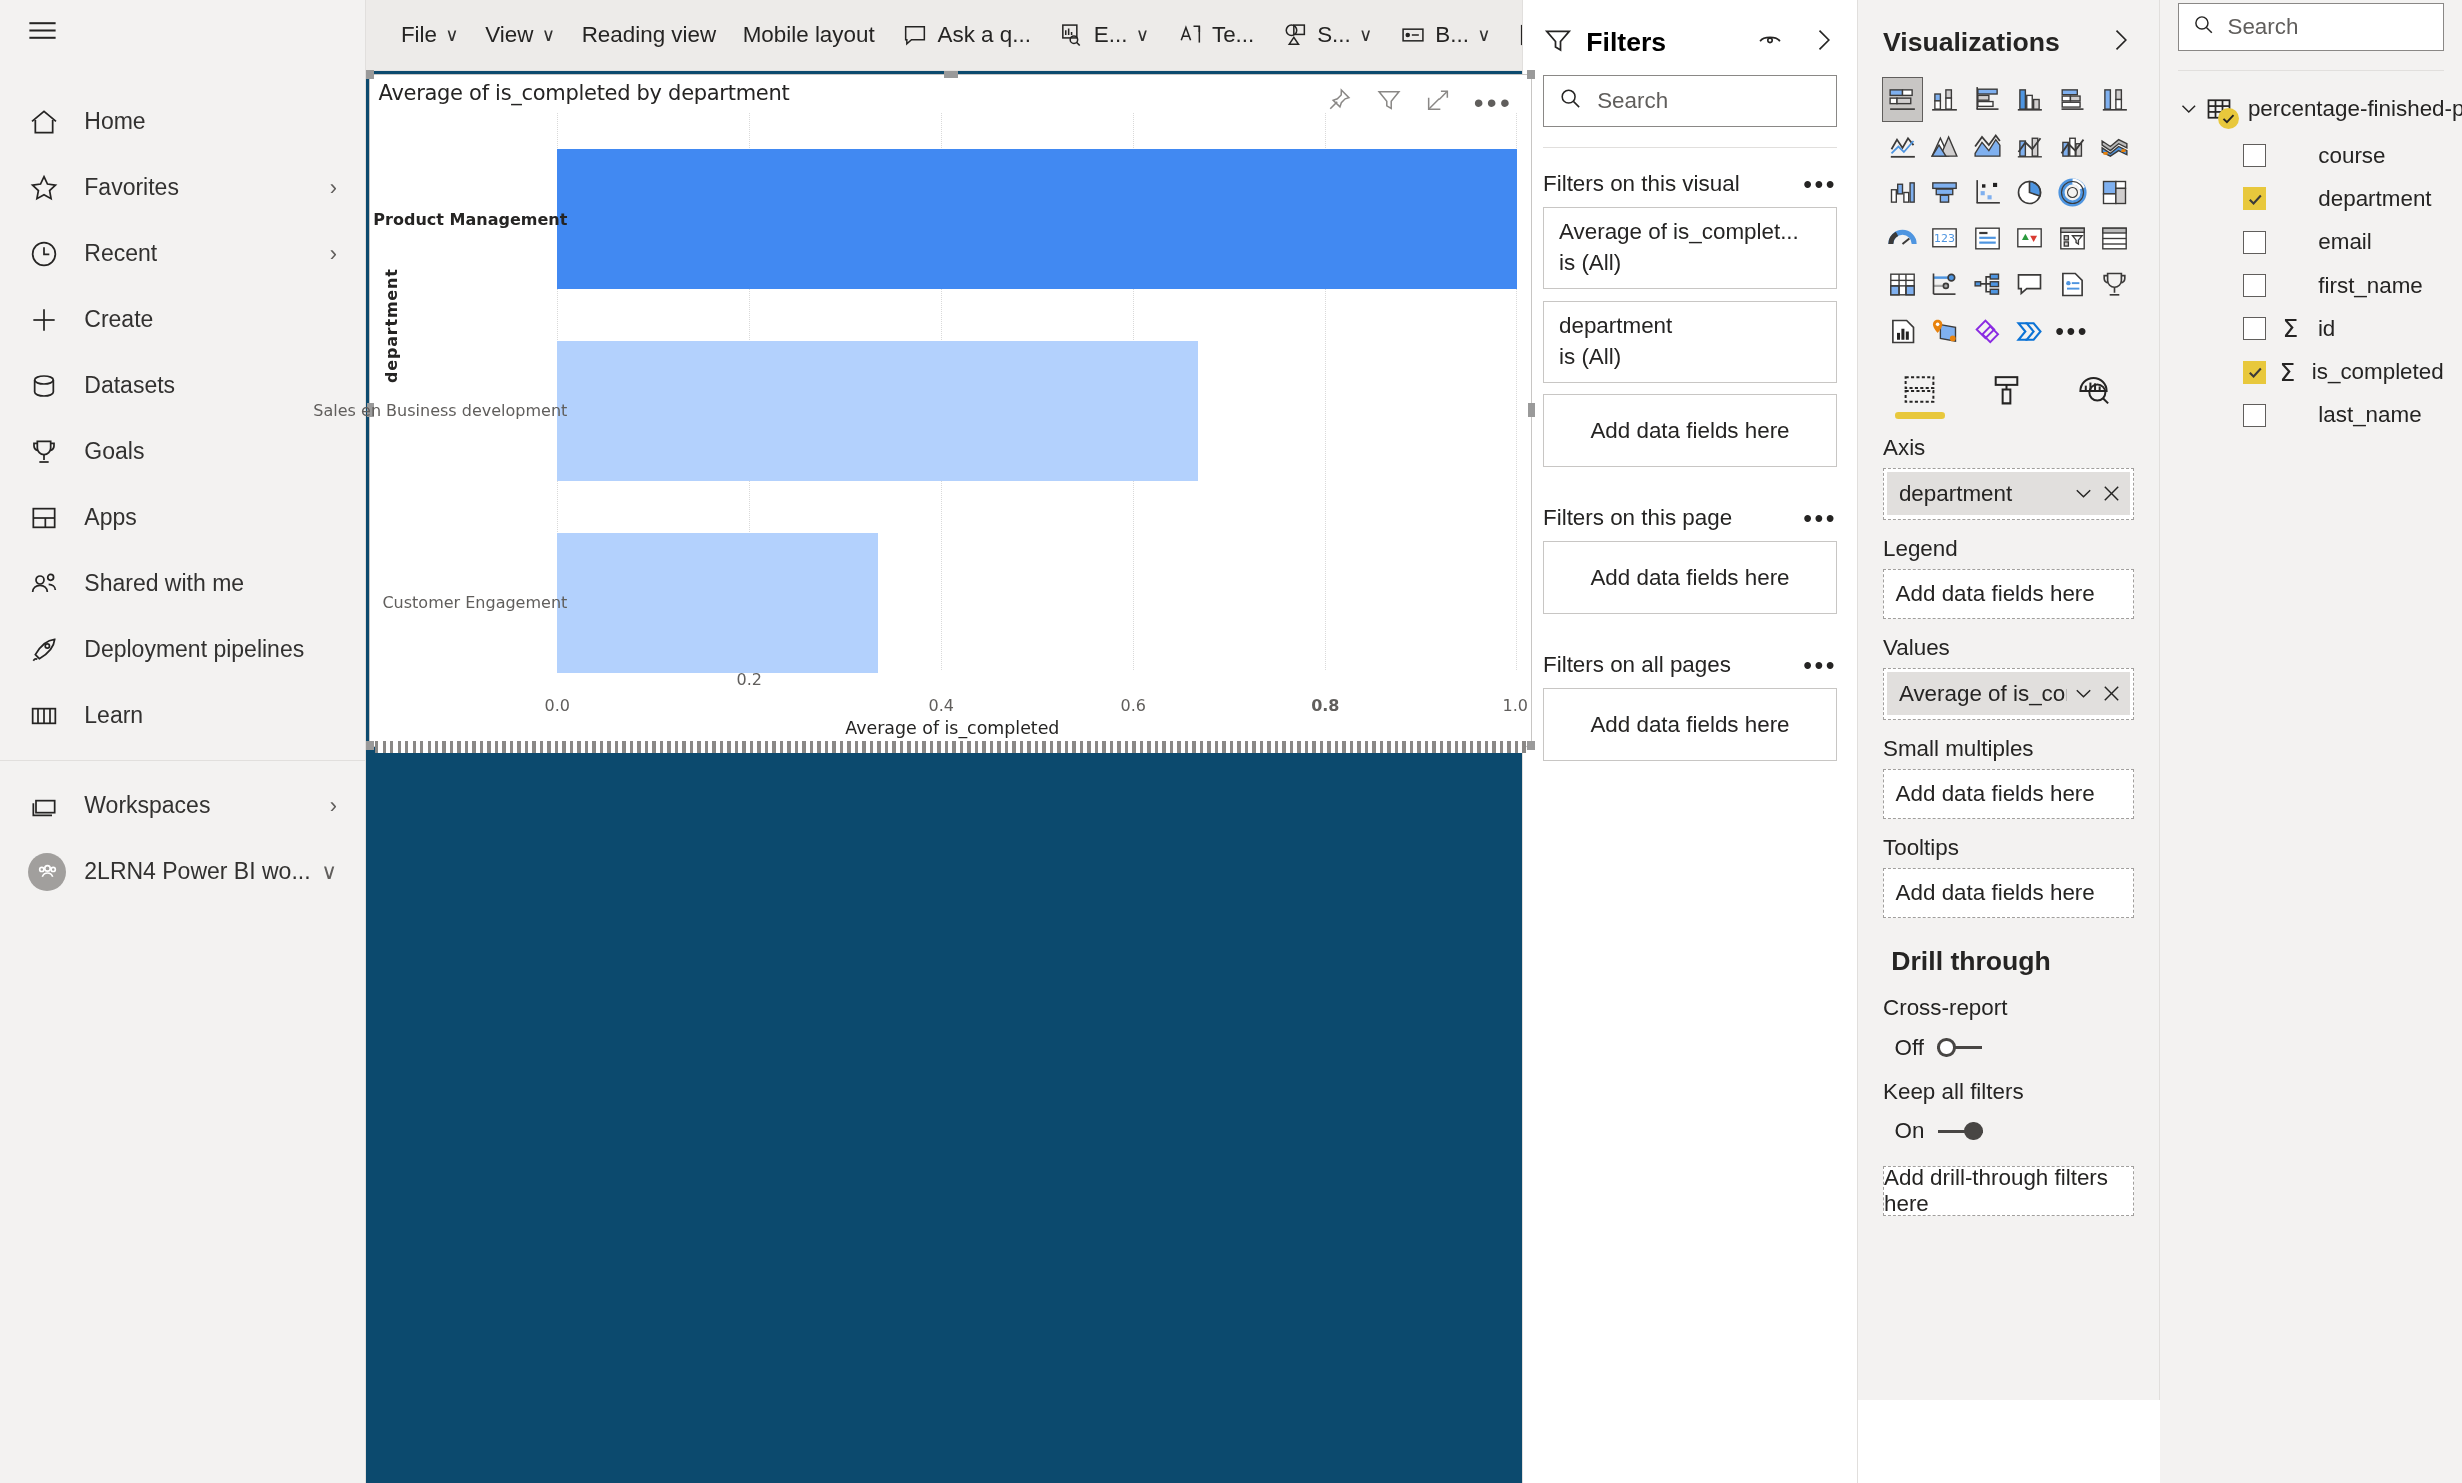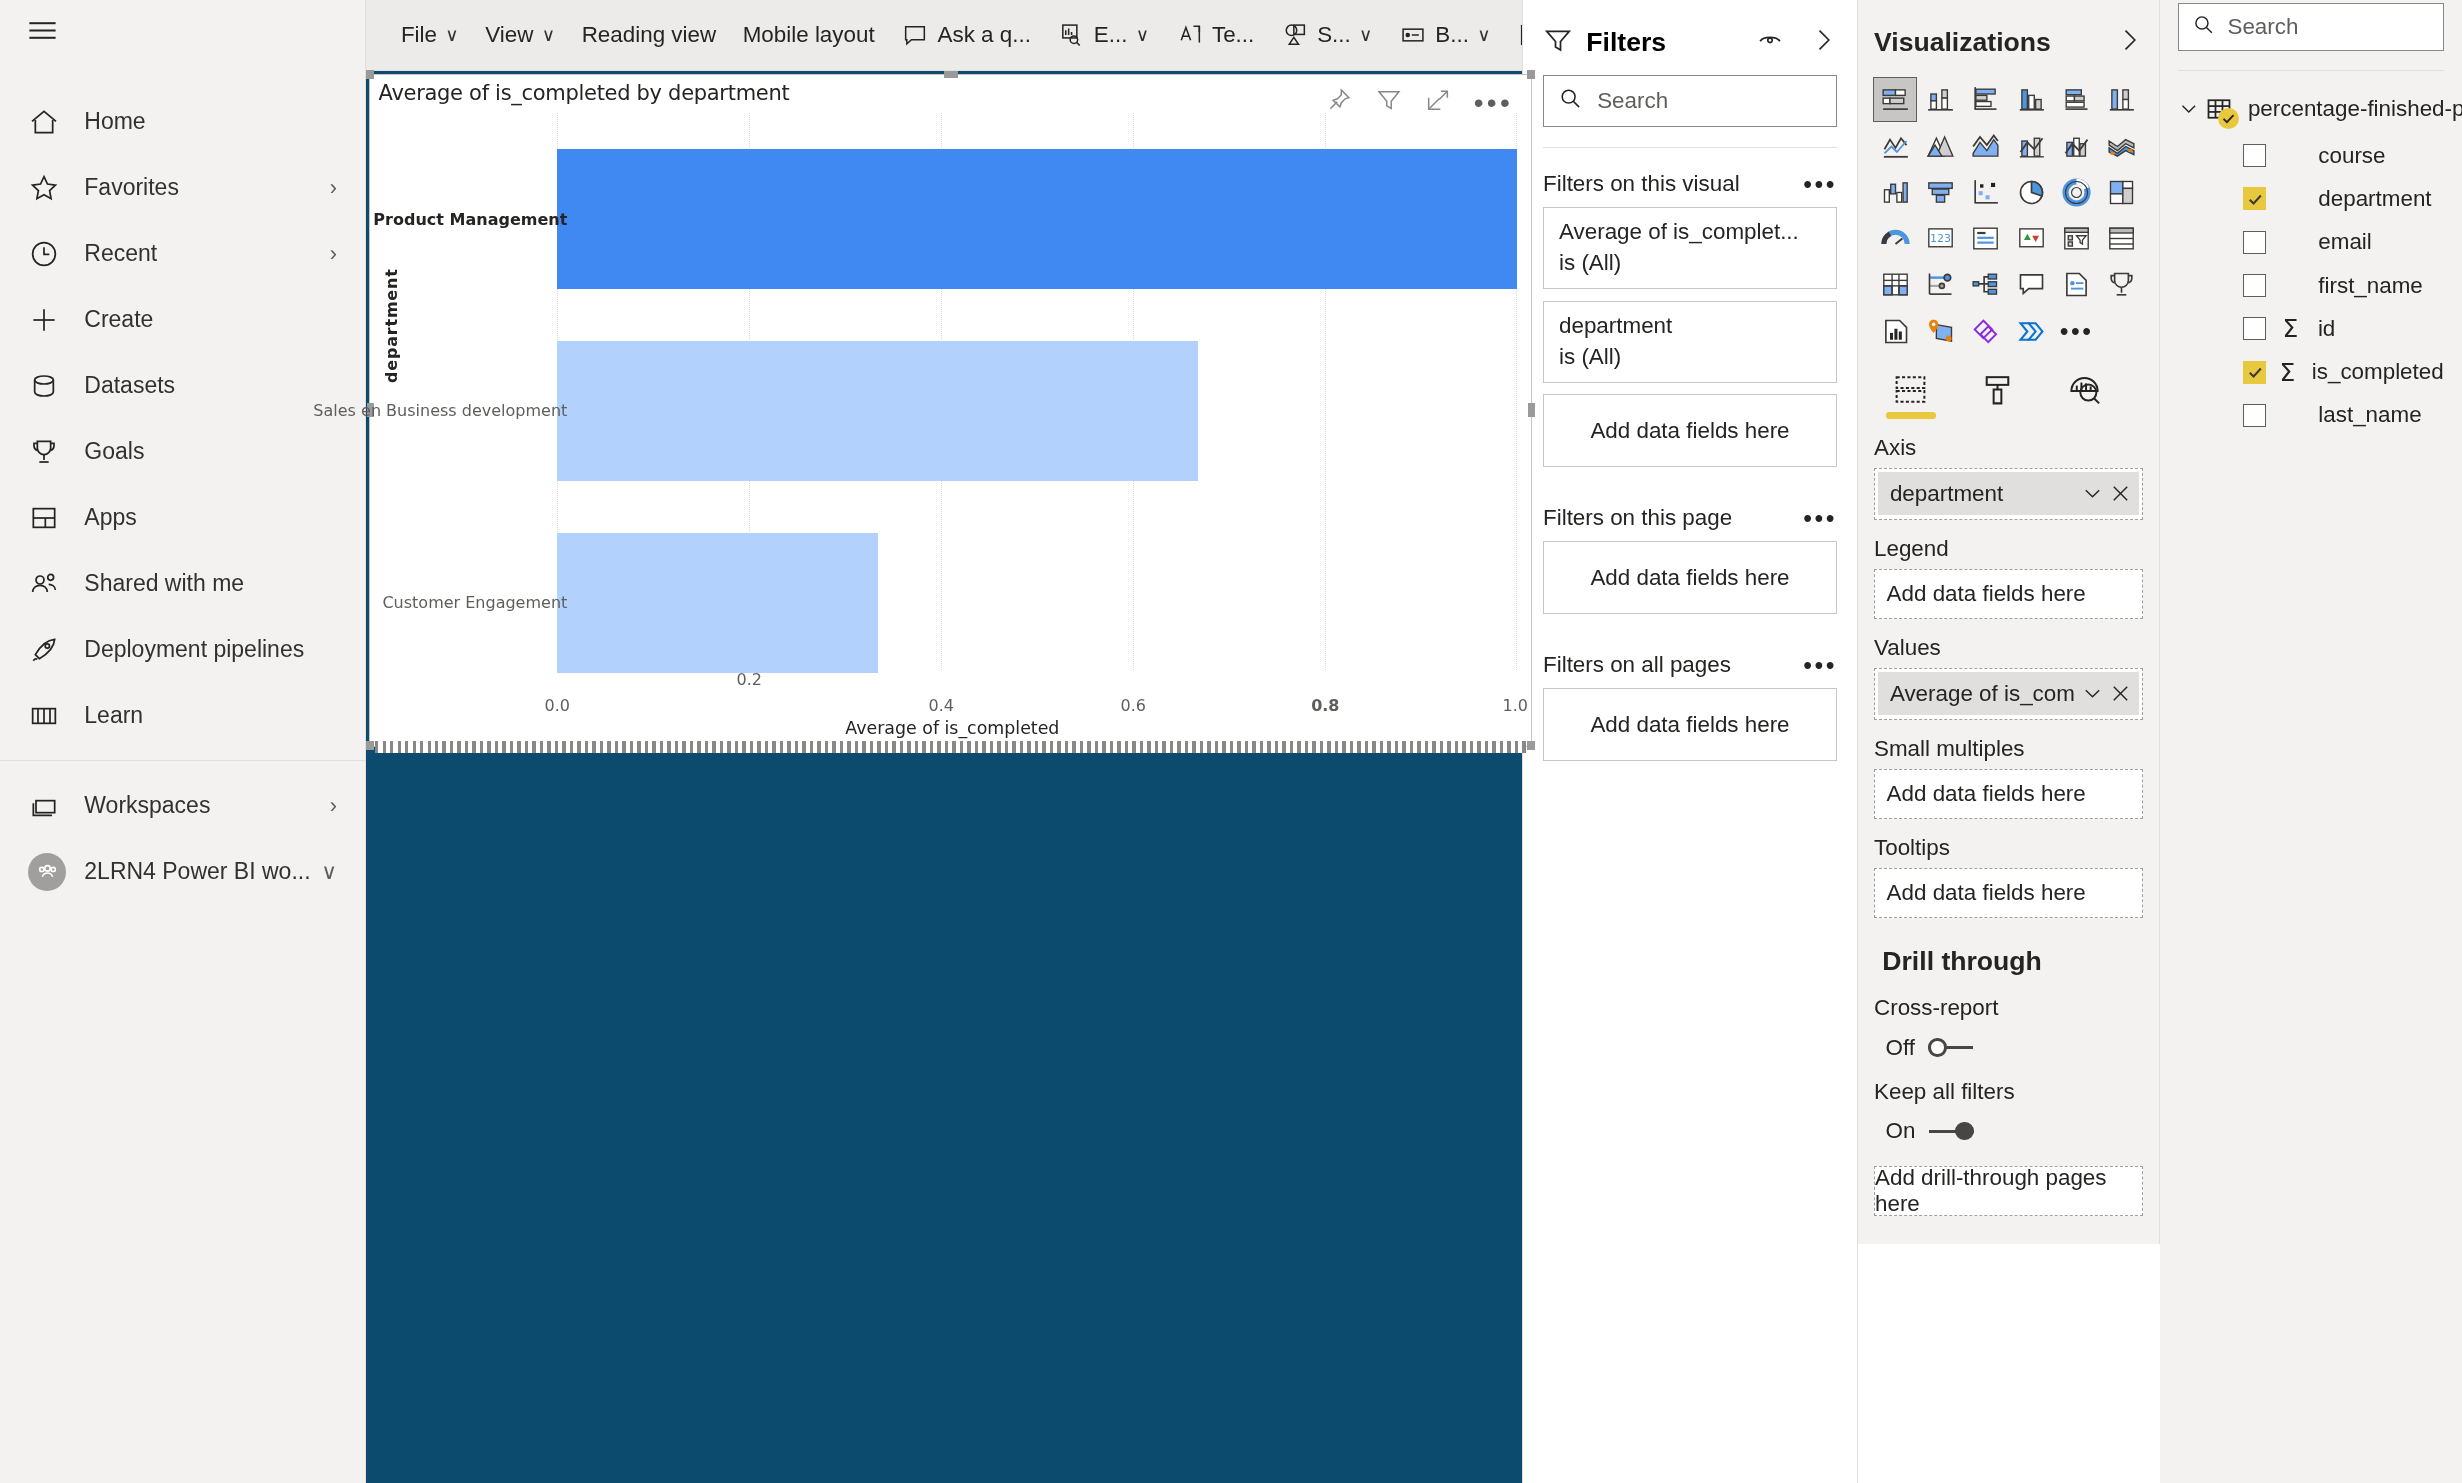--- a/index.html
+++ b/index.html
@@ -141,21 +141,21 @@
   .filter-card .fc-1 { font-size:22.4px; color:#252423; white-space:nowrap; overflow:hidden; }
   .filter-card .fc-2 { font-size:22.4px; color:#252423; margin-top:5px; }
   .dropzone {
     border:0.8px solid #c8c6c4; height:73px; display:flex; align-items:center;
     justify-content:center; font-size:22.4px; color:#252423; background:#fff;
   }
 
   
   .viz-pane {
     width:302px; flex:0 0 302px; background:#f3f2f1;
-    border-right:0.8px solid #e1dfdd; padding:0 16px; height:1244px; overflow:hidden;
+    border-right:0.8px solid #e1dfdd; padding:0 25px; height:1400px; overflow:hidden;
   }
   .vp-head { display:flex; align-items:center; height:70px; padding-top:15px; }
   .vp-title { font-size:26.6px; font-weight:bold; color:#252423; }
   .vp-chev { margin-left:auto; }
   .vp-chev svg { width:28px; height:28px; }
   .viz-grid {
     display:grid; grid-template-columns:repeat(6,1fr); gap:3.3px; margin-top:8.3px;
   }
   .viz-cell {
     height:43px; display:flex; align-items:center; justify-content:center; cursor:pointer;
@@ -1007,21 +1007,21 @@
     <div class="drill-sub">Keep all filters</div>
     <div class="toggle-row">
       <span class="tlabel">On</span>
       <span class="tg on">
         <span class="track"></span>
         <span class="knob"></span>
       </span>
     </div>
 
     <div class="well-box empty" style="margin-top:21.6px; justify-content:center; padding-left:0;">
-      <span>Add drill-through pages here</span>
+      <span>Add drill-through filters here</span>
     </div>
   </aside>
 
   <aside class="fields-pane">
 
     <div class="fd-search">
       <span>
         <svg viewBox="0 0 24 24" fill="none" stroke="#252423" stroke-width="1.4">
             <circle cx="10.5" cy="10.5" r="5.8"></circle>
             <line x1="14.8" y1="14.8" x2="20" y2="20"></line>

